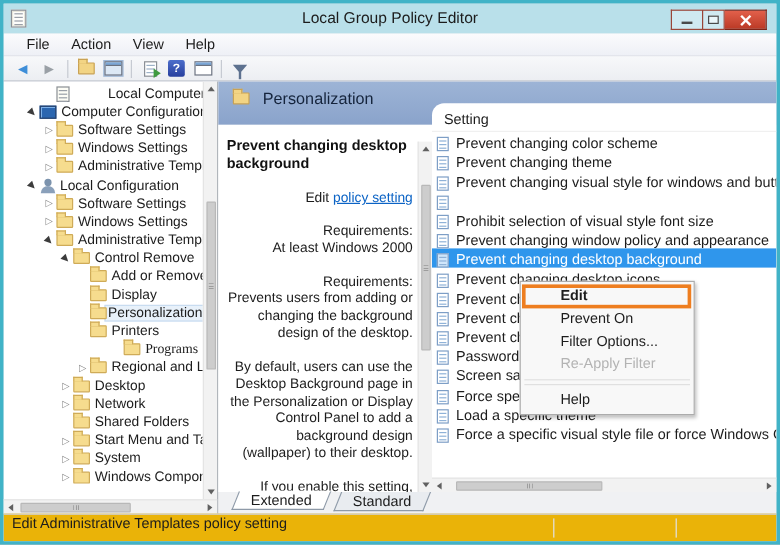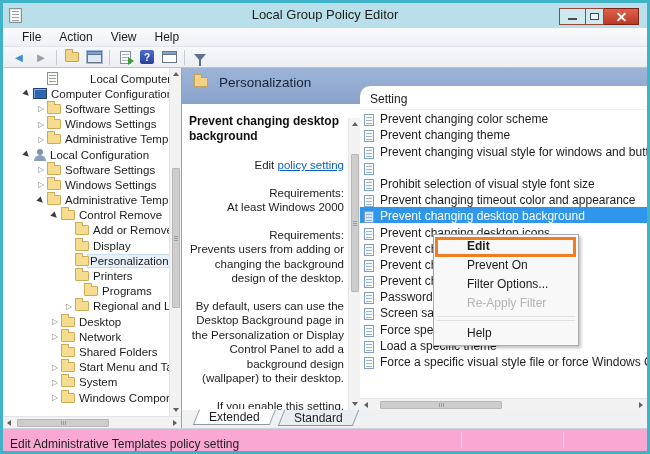--- a/index.html
+++ b/index.html
@@ -107,22 +107,22 @@
   .lrow.sel .sicon{ background:#cfe6fb; }
   .list-hscroll{ flex:none; }
   
   .tabstrip{ position:absolute; left:0; top:342px; width:465px; height:18px; display:flex; padding-left:14px; }
   .tab{ height:16px; padding:0 12px; margin-right:8px; transform:skewX(-22deg);
     border:1px solid #8e9aa8; border-top:none; display:flex; align-items:center; }
   .tab.active{ background:#fff; border-top:1px solid #fff; margin-top:-1px; }
   .tab.inactive{ background:#e9ecf0; }
   .tab span{ transform:skewX(22deg); font-size:12px; color:#1c1c1c; }
   
-  .statusbar{ position:absolute; left:0; top:425px; width:644px; height:23px; background:#f9a8d4;
-    border-top:1px solid #cfd2d8; display:flex; align-items:flex-end; font-size:12px; color:#1c1c1c; padding-left:7px; }
+  .statusbar{ position:absolute; left:0; top:425px; width:644px; height:23px; background:#eab308;
+    border-top:1px solid #cfd2d8; display:flex; align-items:flex-start; font-size:12px; color:#1c1c1c; padding-left:7px; }
   .status-div{ position:absolute; top:3px; bottom:3px; width:1px; background:#e1e3e7; }
   
   .ctxmenu{ position:absolute; left:430px; top:231px; width:146px; background:#f8f8f8;
     border:1px solid #acacac; box-shadow:2px 2px 3px rgba(0,0,0,.25); padding:2px 1px; z-index:5; }
   .mitem{ position:relative; height:19px; line-height:19px; padding-left:32px; font-size:12px; color:#1c1c1c; }
   .mitem.bold{ font-weight:bold; }
   .mitem.disabled{ color:#b3b3b3; }
   .msep{ height:1px; background:#e0e0e0; margin:3px 2px; }
   .subarrow{ position:absolute; right:8px; top:6px; width:0; height:0;
     border-top:3.5px solid transparent; border-bottom:3.5px solid transparent; border-left:5px solid #3c3c3c; }
@@ -272,21 +272,21 @@
             <div class="trow sel" style="padding-left: 60px;">
               <span class="exp none"></span>
               <span class="ticon folder"></span>
               <span class="tlabel">Personalization</span>
             </div>
             <div class="trow" style="padding-left: 60px;">
               <span class="exp none"></span>
               <span class="ticon folder"></span>
               <span class="tlabel">Printers</span>
             </div>
-            <div class="trow" style="padding-left: 69px;">
+            <div class="trow" style="padding-left: 88px; font-family: Liberation Serif, serif;">
               <span class="exp none"></span>
               <span class="ticon folder"></span>
               <span class="tlabel">Programs</span>
             </div>
             <div class="trow" style="padding-left: 60px;">
               <span class="exp closed">▷</span>
               <span class="ticon folder"></span>
               <span class="tlabel">Regional and Language Options</span>
             </div>
             <div class="trow" style="padding-left: 46px;">
@@ -422,21 +422,21 @@
                 <i></i>
               </span>
               <span>Prohibit selection of visual style font size</span>
             </div>
             <div class="lrow">
               <span class="sicon">
                 <i></i>
                 <i></i>
                 <i></i>
               </span>
-              <span>Prevent changing timeout color and appearance</span>
+              <span>Prevent changing window policy and appearance</span>
             </div>
             <div class="lrow sel">
               <span class="sicon">
                 <i></i>
                 <i></i>
                 <i></i>
               </span>
               <span>Prevent changing desktop background</span>
             </div>
             <div class="lrow">

